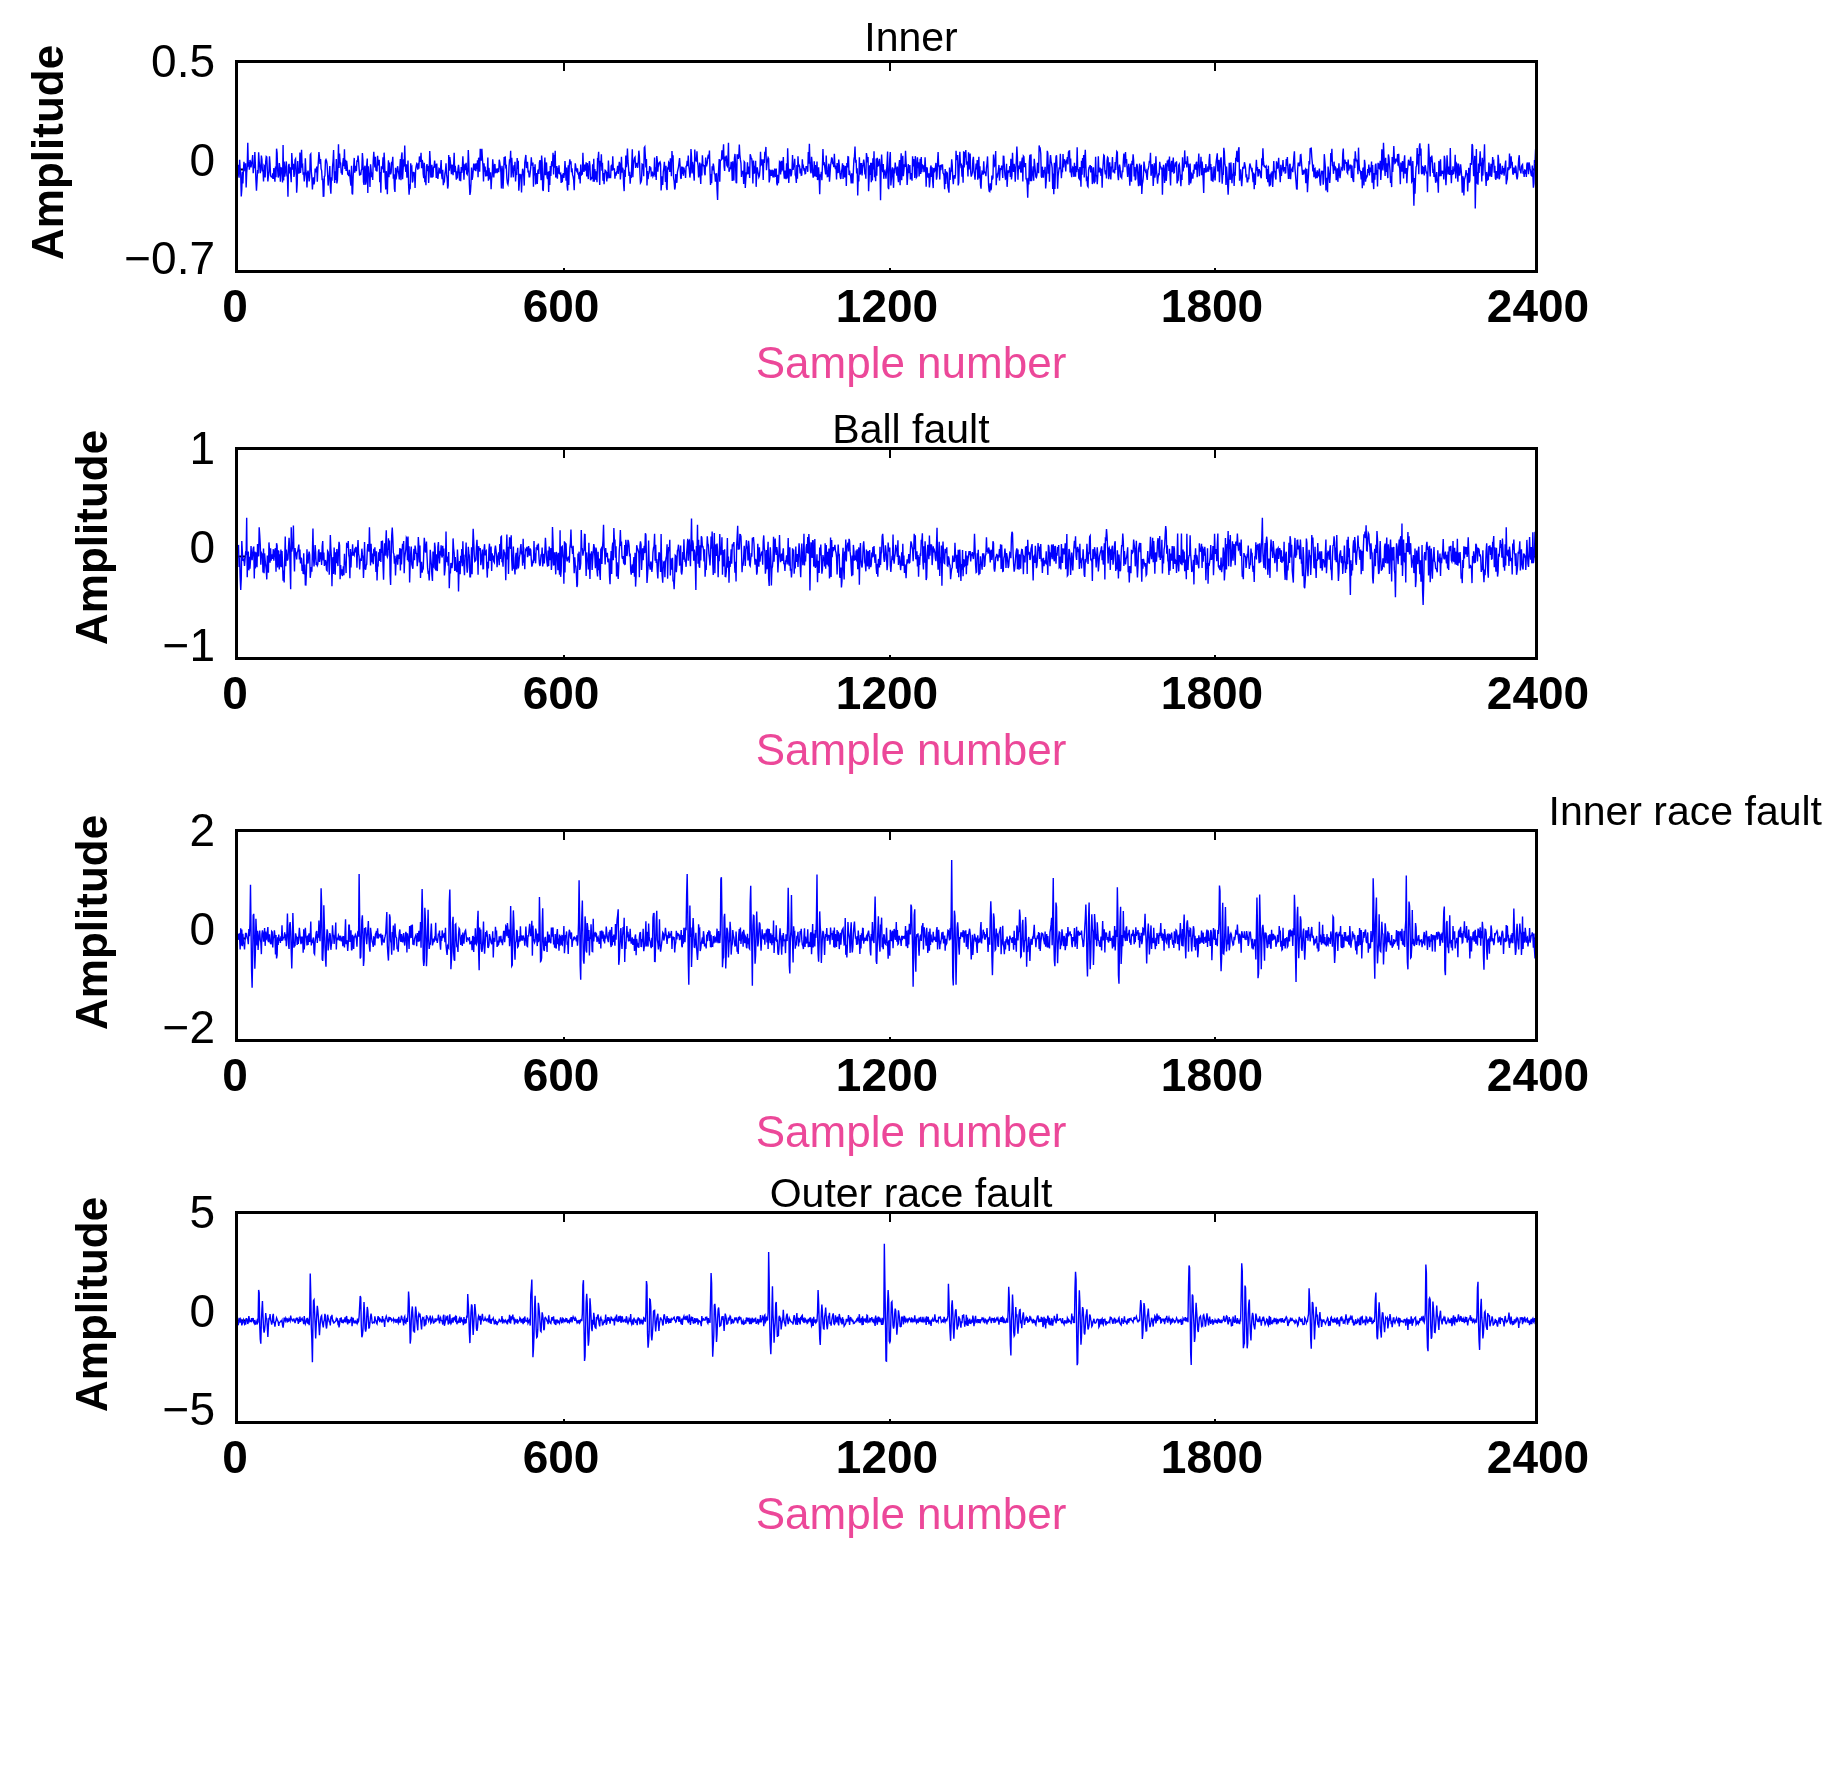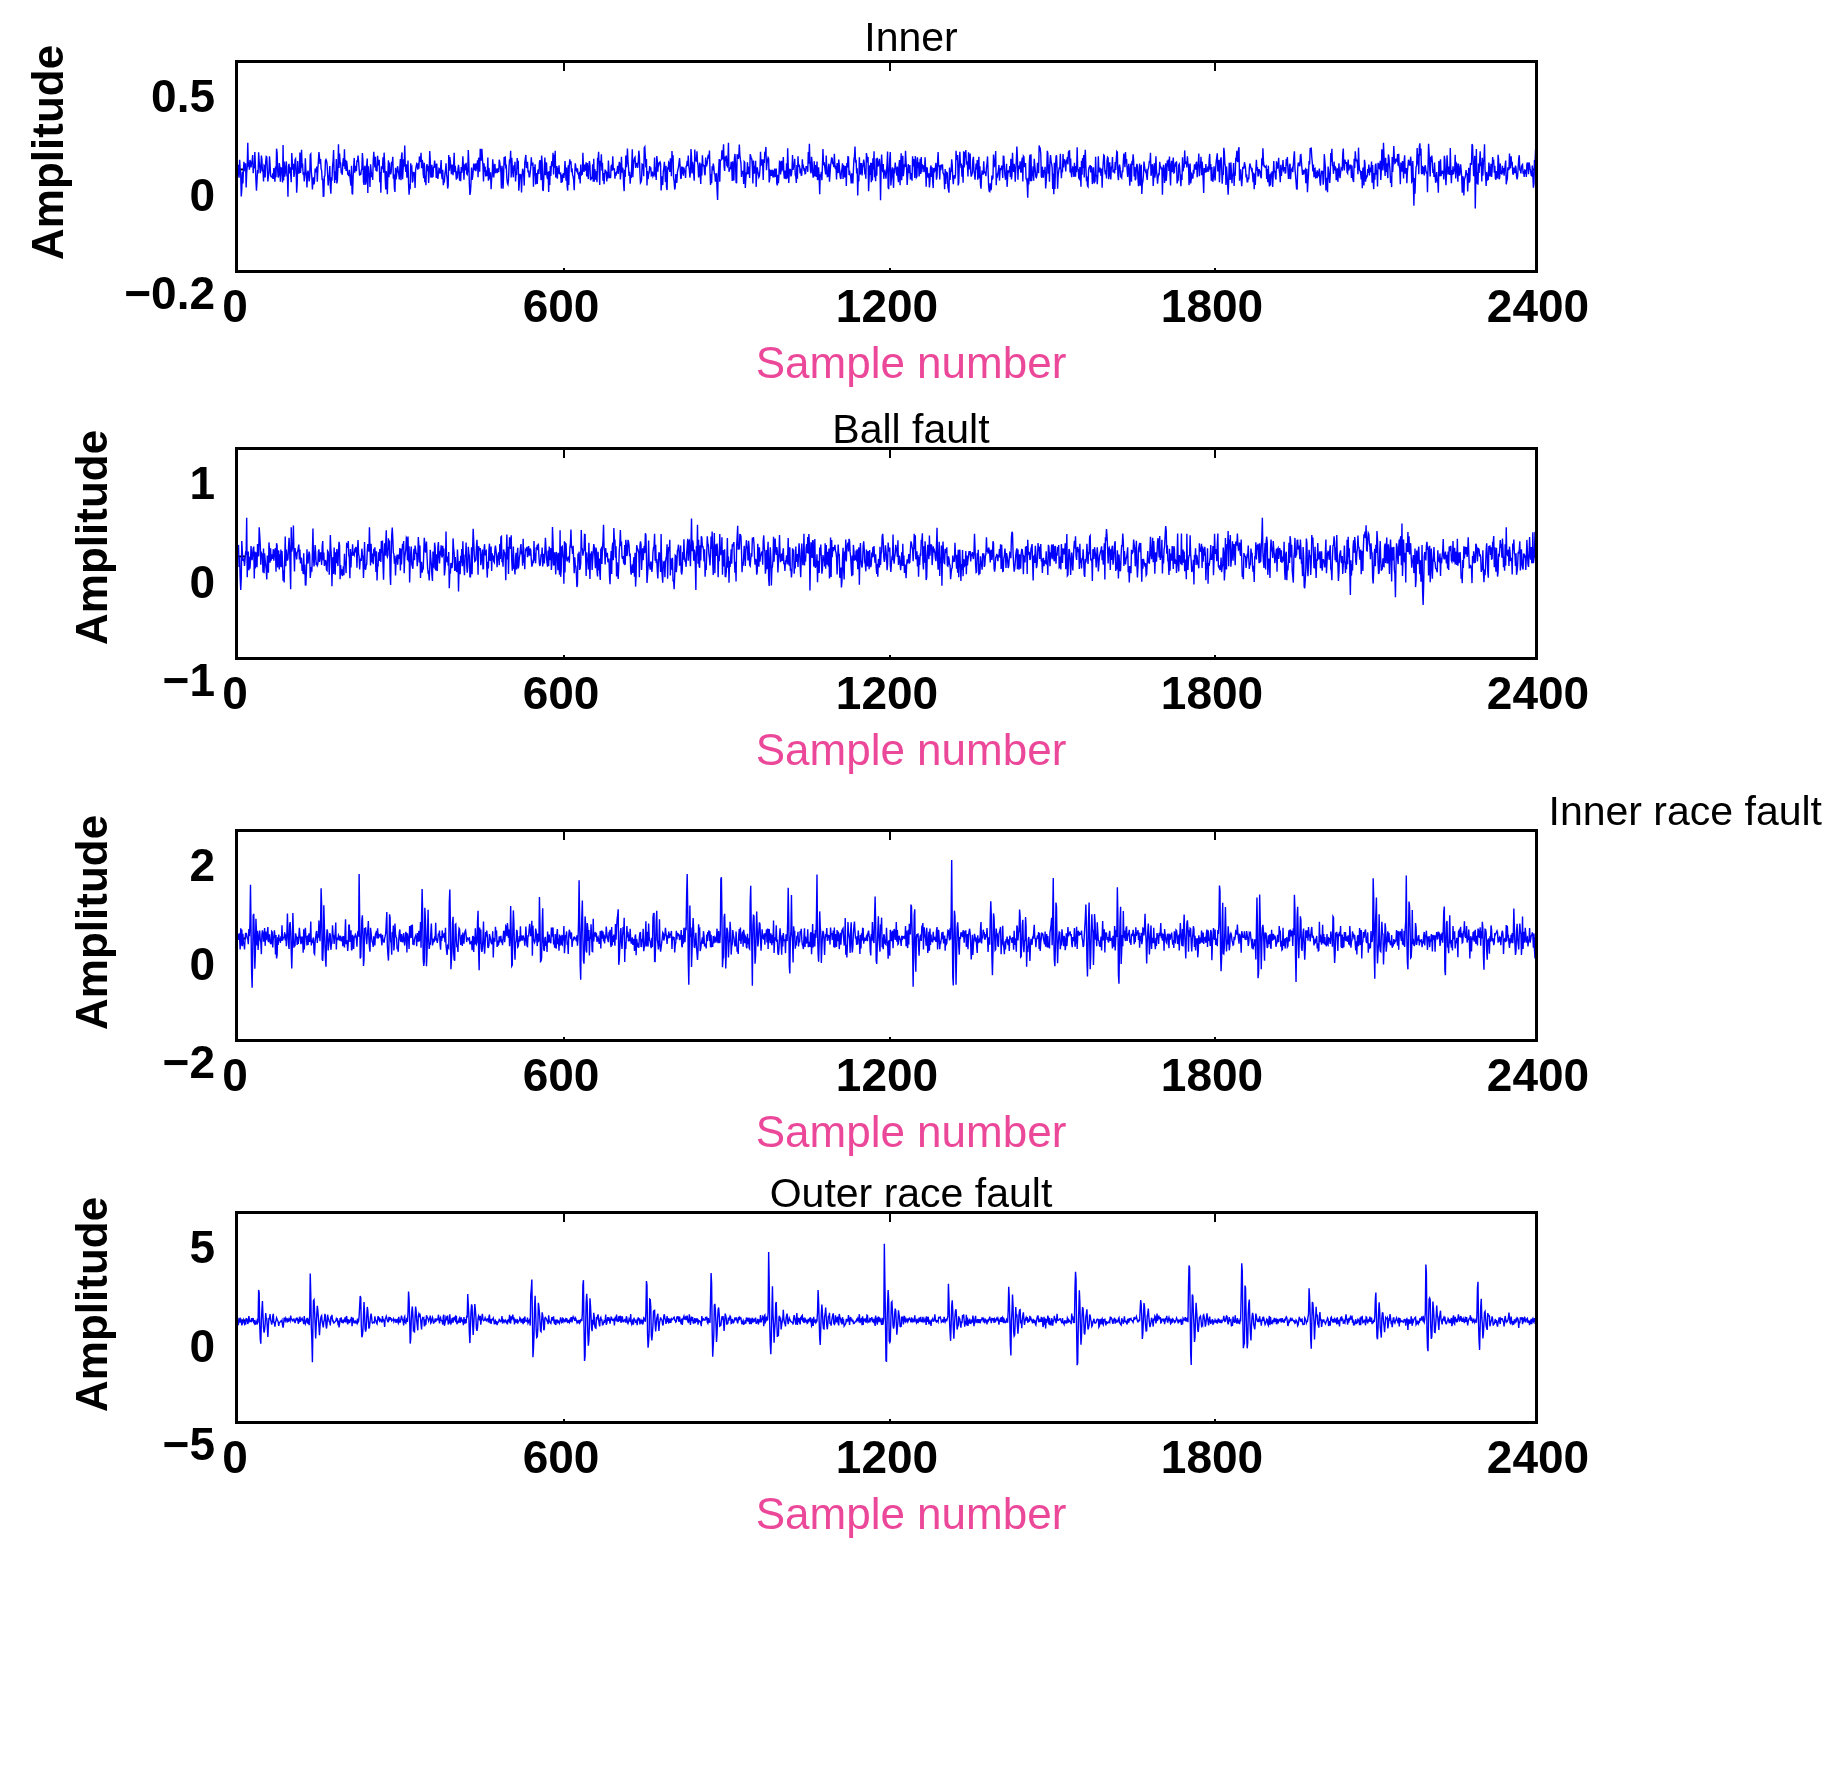--- a/index.html
+++ b/index.html
@@ -50,26 +50,25 @@
     background: #ffffff;
     overflow: hidden;
   }
   .axes svg { display: block; }
 
   
   .ytick {
     position: absolute;
     text-align: right;
     font-size: 46px;
-    font-weight: bold;
+    font-weight: normal;
     font-family: "Liberation Sans", sans-serif;
     color: #000;
     white-space: nowrap;
     line-height: 1;
-    margin-top: 35px;
   }
 
   
   .xtick {
     position: absolute;
     text-align: center;
     font-size: 46px;
     font-weight: bold;
     font-family: "Liberation Sans", sans-serif;
     color: #000;
@@ -107,21 +106,21 @@
 
 <div id="figure">
 
   <div class="subplot">
     <div class="sp-title" style="top:14px;">Inner</div>
 
     <div class="ylabel" style="left:26px; top:260px;">Amplitude</div>
 
     <div class="ytick" style="left:95px; top:38px; width:120px;">0.5</div>
     <div class="ytick" style="left:95px; top:137px; width:120px;">0</div>
-    <div class="ytick" style="left:80px; top:235px; width:135px;">−0.2</div>
+    <div class="ytick" style="left:80px; top:235px; width:135px;">−0.7</div>
 
     <div class="axes" style="left:235px; top:60px; width:1303px; height:213px;">
       <svg width="1303" height="213" viewBox="0 0 1303 213" preserveAspectRatio="none">
         <g>
           <line x1="326" y1="0" x2="326" y2="8" stroke="#000" stroke-width="2"></line>
           <line x1="652" y1="0" x2="652" y2="8" stroke="#000" stroke-width="2"></line>
           <line x1="977" y1="0" x2="977" y2="8" stroke="#000" stroke-width="2"></line>
           <line x1="326" y1="213" x2="326" y2="205" stroke="#000" stroke-width="2"></line>
           <line x1="652" y1="213" x2="652" y2="205" stroke="#000" stroke-width="2"></line>
           <line x1="977" y1="213" x2="977" y2="205" stroke="#000" stroke-width="2"></line>

